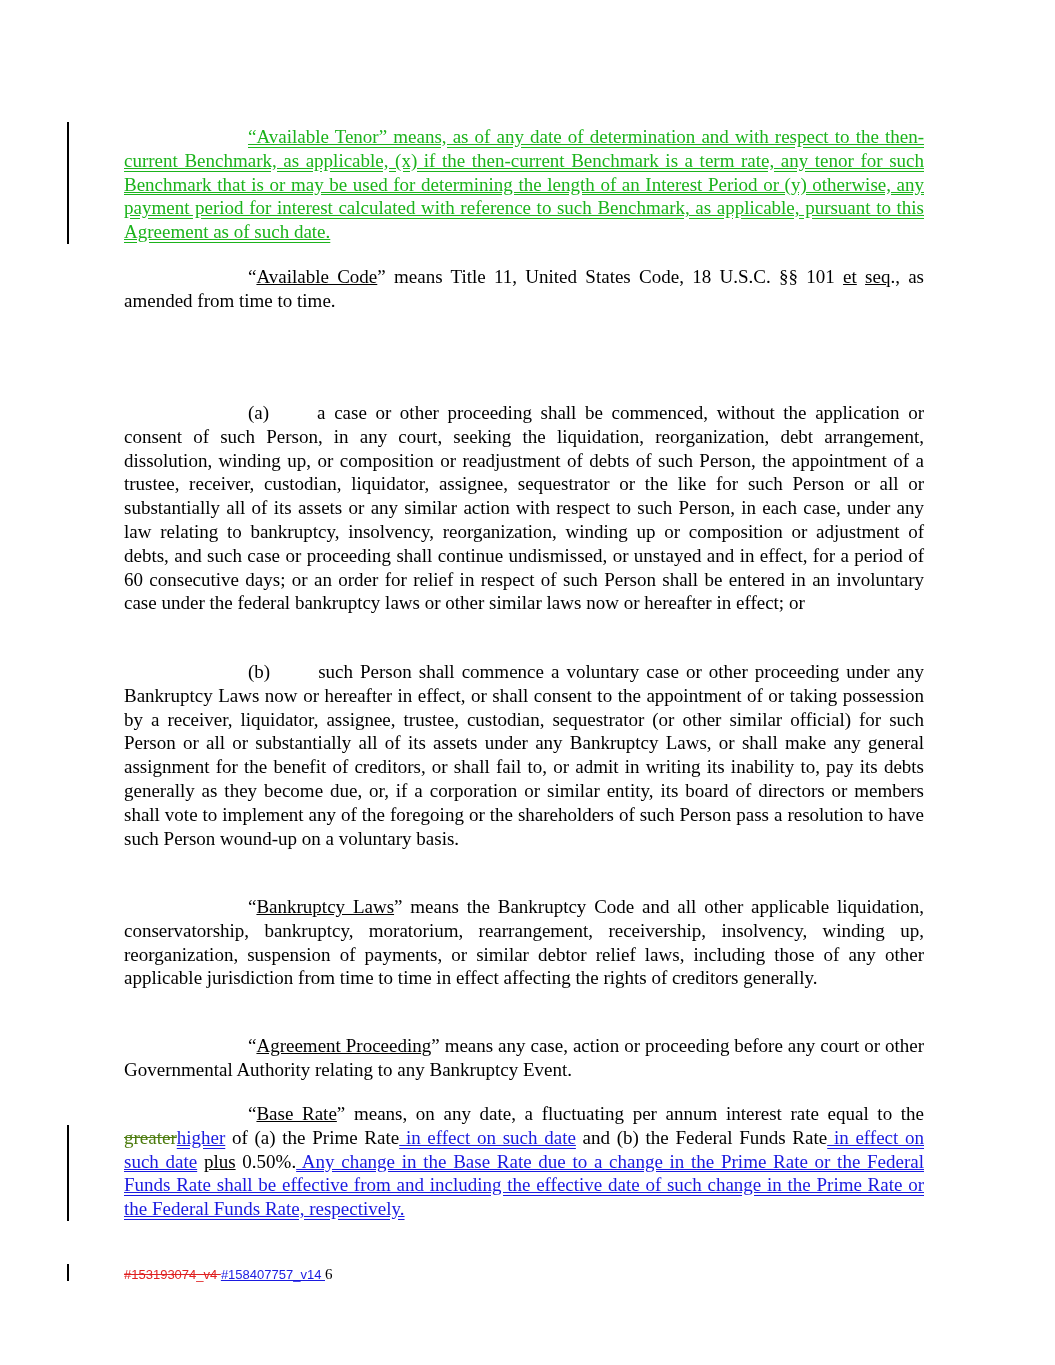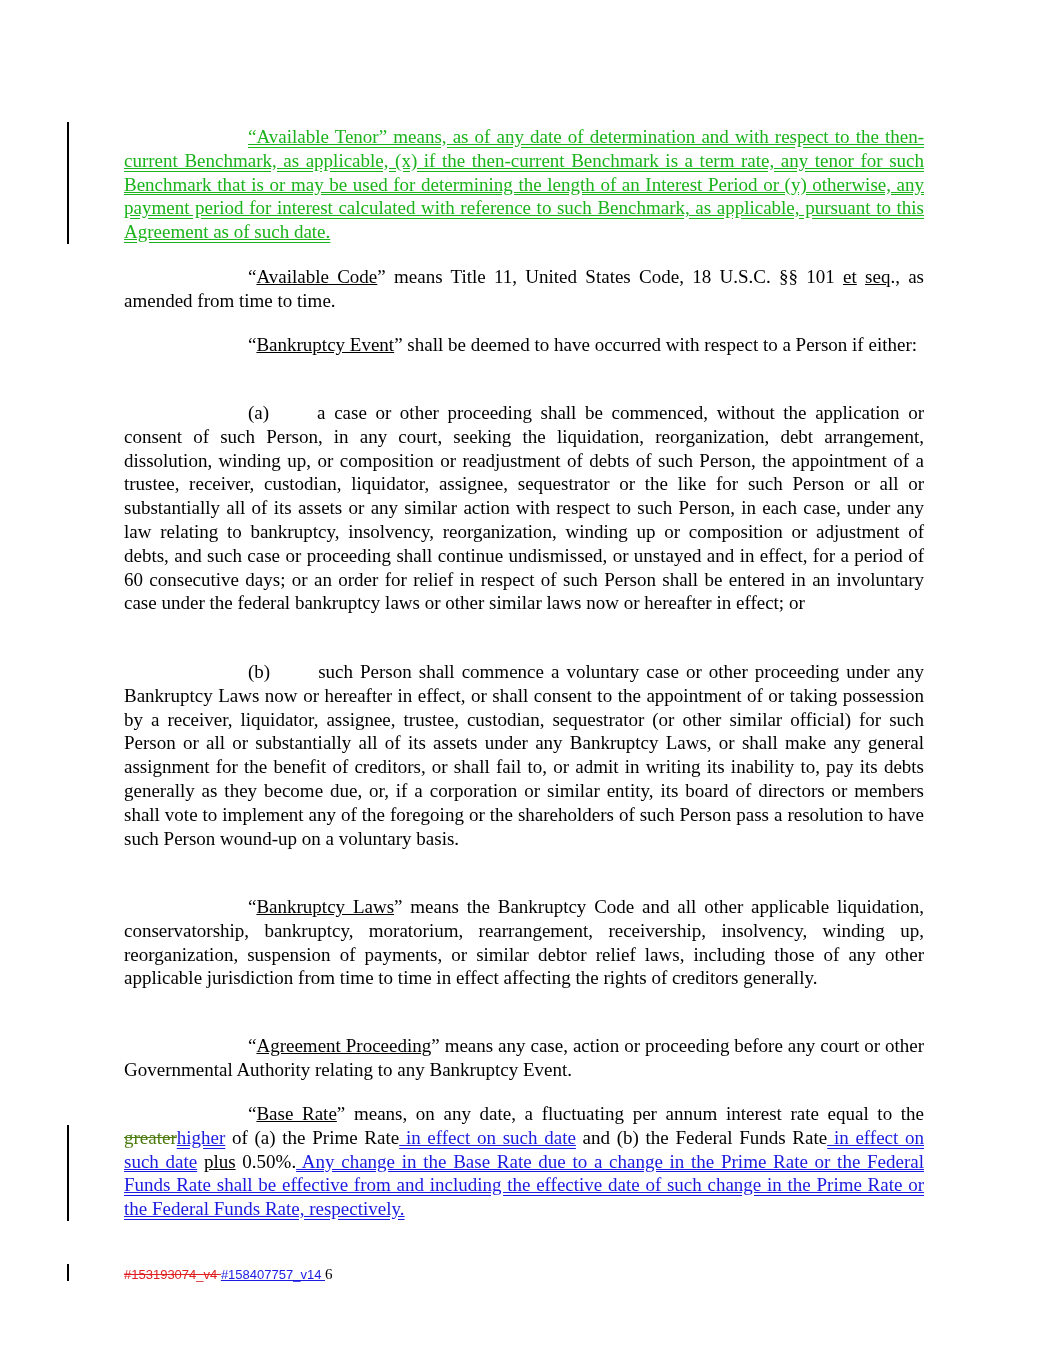--- a/index.html
+++ b/index.html
@@ -24,21 +24,20 @@
 </head>
 <body>
 
 <div class="page">
 
   <div class="bar" style="top:122px;height:122px;"></div>
   <div class="para indent ins-green" style="top:125px;">“Available Tenor” means, as of any date of determination and with respect to the then-current Benchmark, as applicable, (x) if the then-current Benchmark is a term rate, any tenor for such Benchmark that is or may be used for determining the length of an Interest Period or (y) otherwise, any payment period for interest calculated with reference to such Benchmark, as applicable, pursuant to this Agreement as of such date.</div>
 
   <div class="para indent" style="top:265px;"><span>“</span><span class="u">Available Code</span><span>” means Title 11, United States Code, 18 U.S.C. §§ 101 </span><span class="u">et</span><span> </span><span class="u">seq</span><span>., as amended from time to time.</span></div>
 
-  <div class="para indent" style="top:333px;"><span>“</span><span class="u">Bankruptcy Event</span><span>” shall be deemed to have occurred with respect to a Person if either:</span></div>
 
   <div class="para indent" style="top:401px;"><span>(a)</span><span class="tab"></span><span>a case or other proceeding shall be commenced, without the application or consent of such Person, in any court, seeking the liquidation, reorganization, debt arrangement, dissolution, winding up, or composition or readjustment of debts of such Person, the appointment of a trustee, receiver, custodian, liquidator, assignee, sequestrator or the like for such Person or all or substantially all of its assets or any similar action with respect to such Person, in each case, under any law relating to bankruptcy, insolvency, reorganization, winding up or composition or adjustment of debts, and such case or proceeding shall continue undismissed, or unstayed and in effect, for a period of 60 consecutive days; or an order for relief in respect of such Person shall be entered in an involuntary case under the federal bankruptcy laws or other similar laws now or hereafter in effect; or</span></div>
 
   <div class="para indent" style="top:660px;"><span>(b)</span><span class="tab"></span><span>such Person shall commence a voluntary case or other proceeding under any Bankruptcy Laws now or hereafter in effect, or shall consent to the appointment of or taking possession by a receiver, liquidator, assignee, trustee, custodian, sequestrator (or other similar official) for such Person or all or substantially all of its assets under any Bankruptcy Laws, or shall make any general assignment for the benefit of creditors, or shall fail to, or admit in writing its inability to, pay its debts generally as they become due, or, if a corporation or similar entity, its board of directors or members shall vote to implement any of the foregoing or the shareholders of such Person pass a resolution to have such Person wound-up on a voluntary basis.</span></div>
 
   <div class="para indent" style="top:895px;"><span>“</span><span class="u">Bankruptcy Laws</span><span>” means the Bankruptcy Code and all other applicable liquidation, conservatorship, bankruptcy, moratorium, rearrangement, receivership, insolvency, winding up, reorganization, suspension of payments, or similar debtor relief laws, including those of any other applicable jurisdiction from time to time in effect affecting the rights of creditors generally.</span></div>
 
   <div class="para indent" style="top:1034px;"><span>“</span><span class="u">Agreement Proceeding</span><span>” means any case, action or proceeding before any court or other Governmental Authority relating to any Bankruptcy Event.</span></div>
 
   <div class="bar" style="top:1125px;height:96px;"></div>

